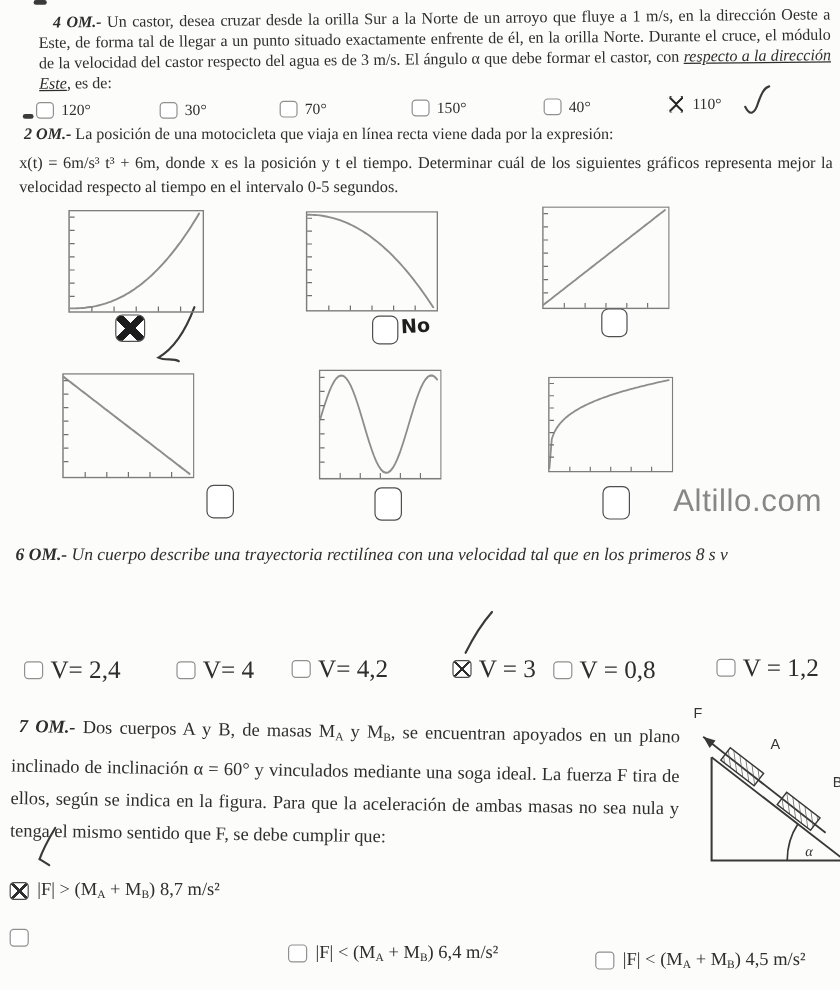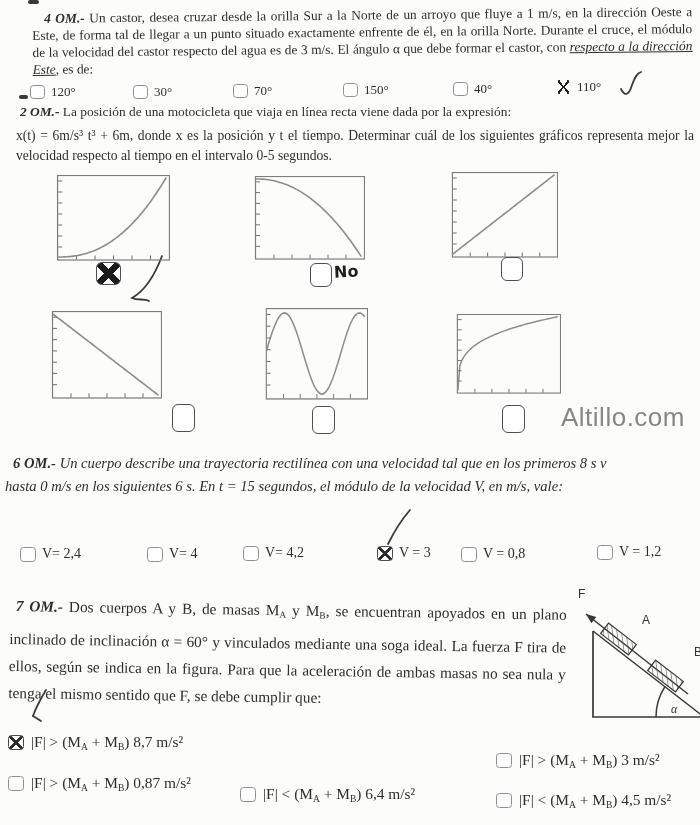--- a/index.html
+++ b/index.html
@@ -22,21 +22,21 @@
   .q5body{left:16px;top:126px;width:678px;line-height:20px;font-size:13.6px;}
 
   .q6text{position:absolute;left:5px;top:452px;font-style:italic;font-size:14.6px;line-height:22.5px;white-space:nowrap;}
   .q6text .q6line:first-child{text-indent:8px;}
 
   .q7text{left:10px;top:592px;width:557px;font-size:15.3px;line-height:27px;text-indent:6px;transform:rotate(0.9deg);transform-origin:left top;}
 
   
   .opt{position:absolute;display:flex;align-items:center;gap:6px;white-space:nowrap;}
   .olabel{font-size:13px;}
-  .q6opt .olabel{font-size:14px;}
+  .q6opt .olabel{font-size:21px;}
   .q7opt{font-size:15.4px;gap:7px;}
   sub{font-size:0.62em;vertical-align:-0.28em;}
 
   
   .cb{display:inline-block;flex:none;width:13px;height:12px;background:#fff;
       border:1.2px solid var(--checkbox-border,#909090);border-radius:3.5px;}
   .q6opt .cb,.q7opt .cb{width:14px;height:13px;}
   .cb-x{border-color:#4c4c4c;background-image:
       linear-gradient(45deg,transparent 44%,var(--ink,#2e2e2e) 44%,var(--ink,#2e2e2e) 56%,transparent 56%),
       linear-gradient(135deg,transparent 44%,var(--ink,#2e2e2e) 44%,var(--ink,#2e2e2e) 56%,transparent 56%);}
@@ -115,21 +115,20 @@
 
   <svg class="mark" style="left:128px;top:254px;width:38px;height:50px" viewBox="0 0 38 50">
     <path d="M34,2 C28,18 18,36 4,44 C10,47 16,44 21,47"></path>
   </svg>
   <span class="no-note">No</span>
 
   <div class="watermark">Altillo.com</div>
 
   <div class="q6text">
     <div class="q6line"><span class="qnum">6 OM.-</span><span> Un cuerpo describe una trayectoria rectilínea con una velocidad tal que en los primeros 8 s v</span></div>
-    <div class="q6line">hasta 0 m/s en los siguientes 6 s. En t = 15 segundos, el módulo de la velocidad V, en m/s, vale:</div>
   </div>
   <svg class="mark" style="left:386px;top:508px;width:26px;height:38px" viewBox="0 0 26 38">
     <path d="M2,36 C8,24 17,10 24,2"></path>
   </svg>
 
   <div class="qtext q7text">
     <span class="qnum">7 OM.-</span><span> Dos cuerpos A y B, de masas M</span><sub>A</sub><span> y M</span><sub>B</sub><span>, se encuentran apoyados en un plano inclinado de inclinación α = 60° y vinculados mediante una soga ideal. La fuerza F tira de ellos, según se indica en la figura. Para que la aceleración de ambas masas no sea nula y tenga el mismo sentido que F, se debe cumplir que:</span>
   </div>
 
   <svg class="mark" style="left:30px;top:688px;width:24px;height:40px" viewBox="0 0 24 40">
@@ -203,29 +202,24 @@
     <div class="opt q6opt q6o5">
       <span class="cb cb-empty"></span>
       <span class="olabel">V = 1,2</span>
     </div>
     <div class="opt q7opt q7o0">
       <span class="cb cb-x"></span>
       <span class="frm"><span>|F|</span> <span>&gt;</span> <span>(M</span><sub>A</sub><span> + M</span><sub>B</sub><span>)</span> <span>8,7 m/s²</span></span>
     </div>
     <div class="opt q7opt q7o1">
       <span class="cb cb-empty"></span>
-      <span class="frm"><span>|F|</span> <span>&gt;</span> <span>(M</span><sub>A</sub><span> + M</span><sub>B</sub><span>)</span> <span>0,87 m/s²</span></span>
     </div>
     <div class="opt q7opt q7o3">
       <span class="cb cb-empty"></span>
       <span class="frm"><span>|F|</span> <span>&lt;</span> <span>(M</span><sub>A</sub><span> + M</span><sub>B</sub><span>)</span> <span>6,4 m/s²</span></span>
-    </div>
-    <div class="opt q7opt q7o4">
-      <span class="cb cb-empty"></span>
-      <span class="frm"><span>|F|</span> <span>&gt;</span> <span>(M</span><sub>A</sub><span> + M</span><sub>B</sub><span>)</span> <span>3 m/s²</span></span>
     </div>
     <div class="opt q7opt q7o5">
       <span class="cb cb-empty"></span>
       <span class="frm"><span>|F|</span> <span>&lt;</span> <span>(M</span><sub>A</sub><span> + M</span><sub>B</sub><span>)</span> <span>4,5 m/s²</span></span>
     </div>
     <div class="graph g0">
       <svg class="graph-svg" viewBox="0 0 112 86" preserveAspectRatio="none">
         <rect class="gframe" x="2.5" y="0.5" width="109" height="84.5"></rect>
         <path class="gcurve" d="M3.0,82.0L5.1,82.0L7.2,82.0L9.3,81.9L11.4,81.8L13.5,81.6L15.6,81.4L17.7,81.1L19.8,80.8L21.9,80.5L24.0,80.1L26.1,79.6L28.2,79.0L30.3,78.4L32.4,77.8L34.5,77.0L36.6,76.3L38.7,75.4L40.8,74.5L42.9,73.5L45.0,72.4L47.1,71.3L49.2,70.0L51.3,68.8L53.4,67.4L55.5,66.0L57.6,64.4L59.7,62.9L61.8,61.2L63.9,59.4L66.0,57.6L68.1,55.7L70.2,53.7L72.3,51.6L74.4,49.5L76.5,47.2L78.6,44.9L80.7,42.5L82.8,40.0L84.9,37.4L87.0,34.7L89.1,32.0L91.2,29.1L93.3,26.2L95.4,23.1L97.5,20.0L99.6,16.8L101.7,13.5L103.8,10.1L105.9,6.6L108.0,3.0"></path>
         <line x1="3" x2="7" y1="6" y2="6" stroke="#6f6f6f" stroke-width="1"></line>

